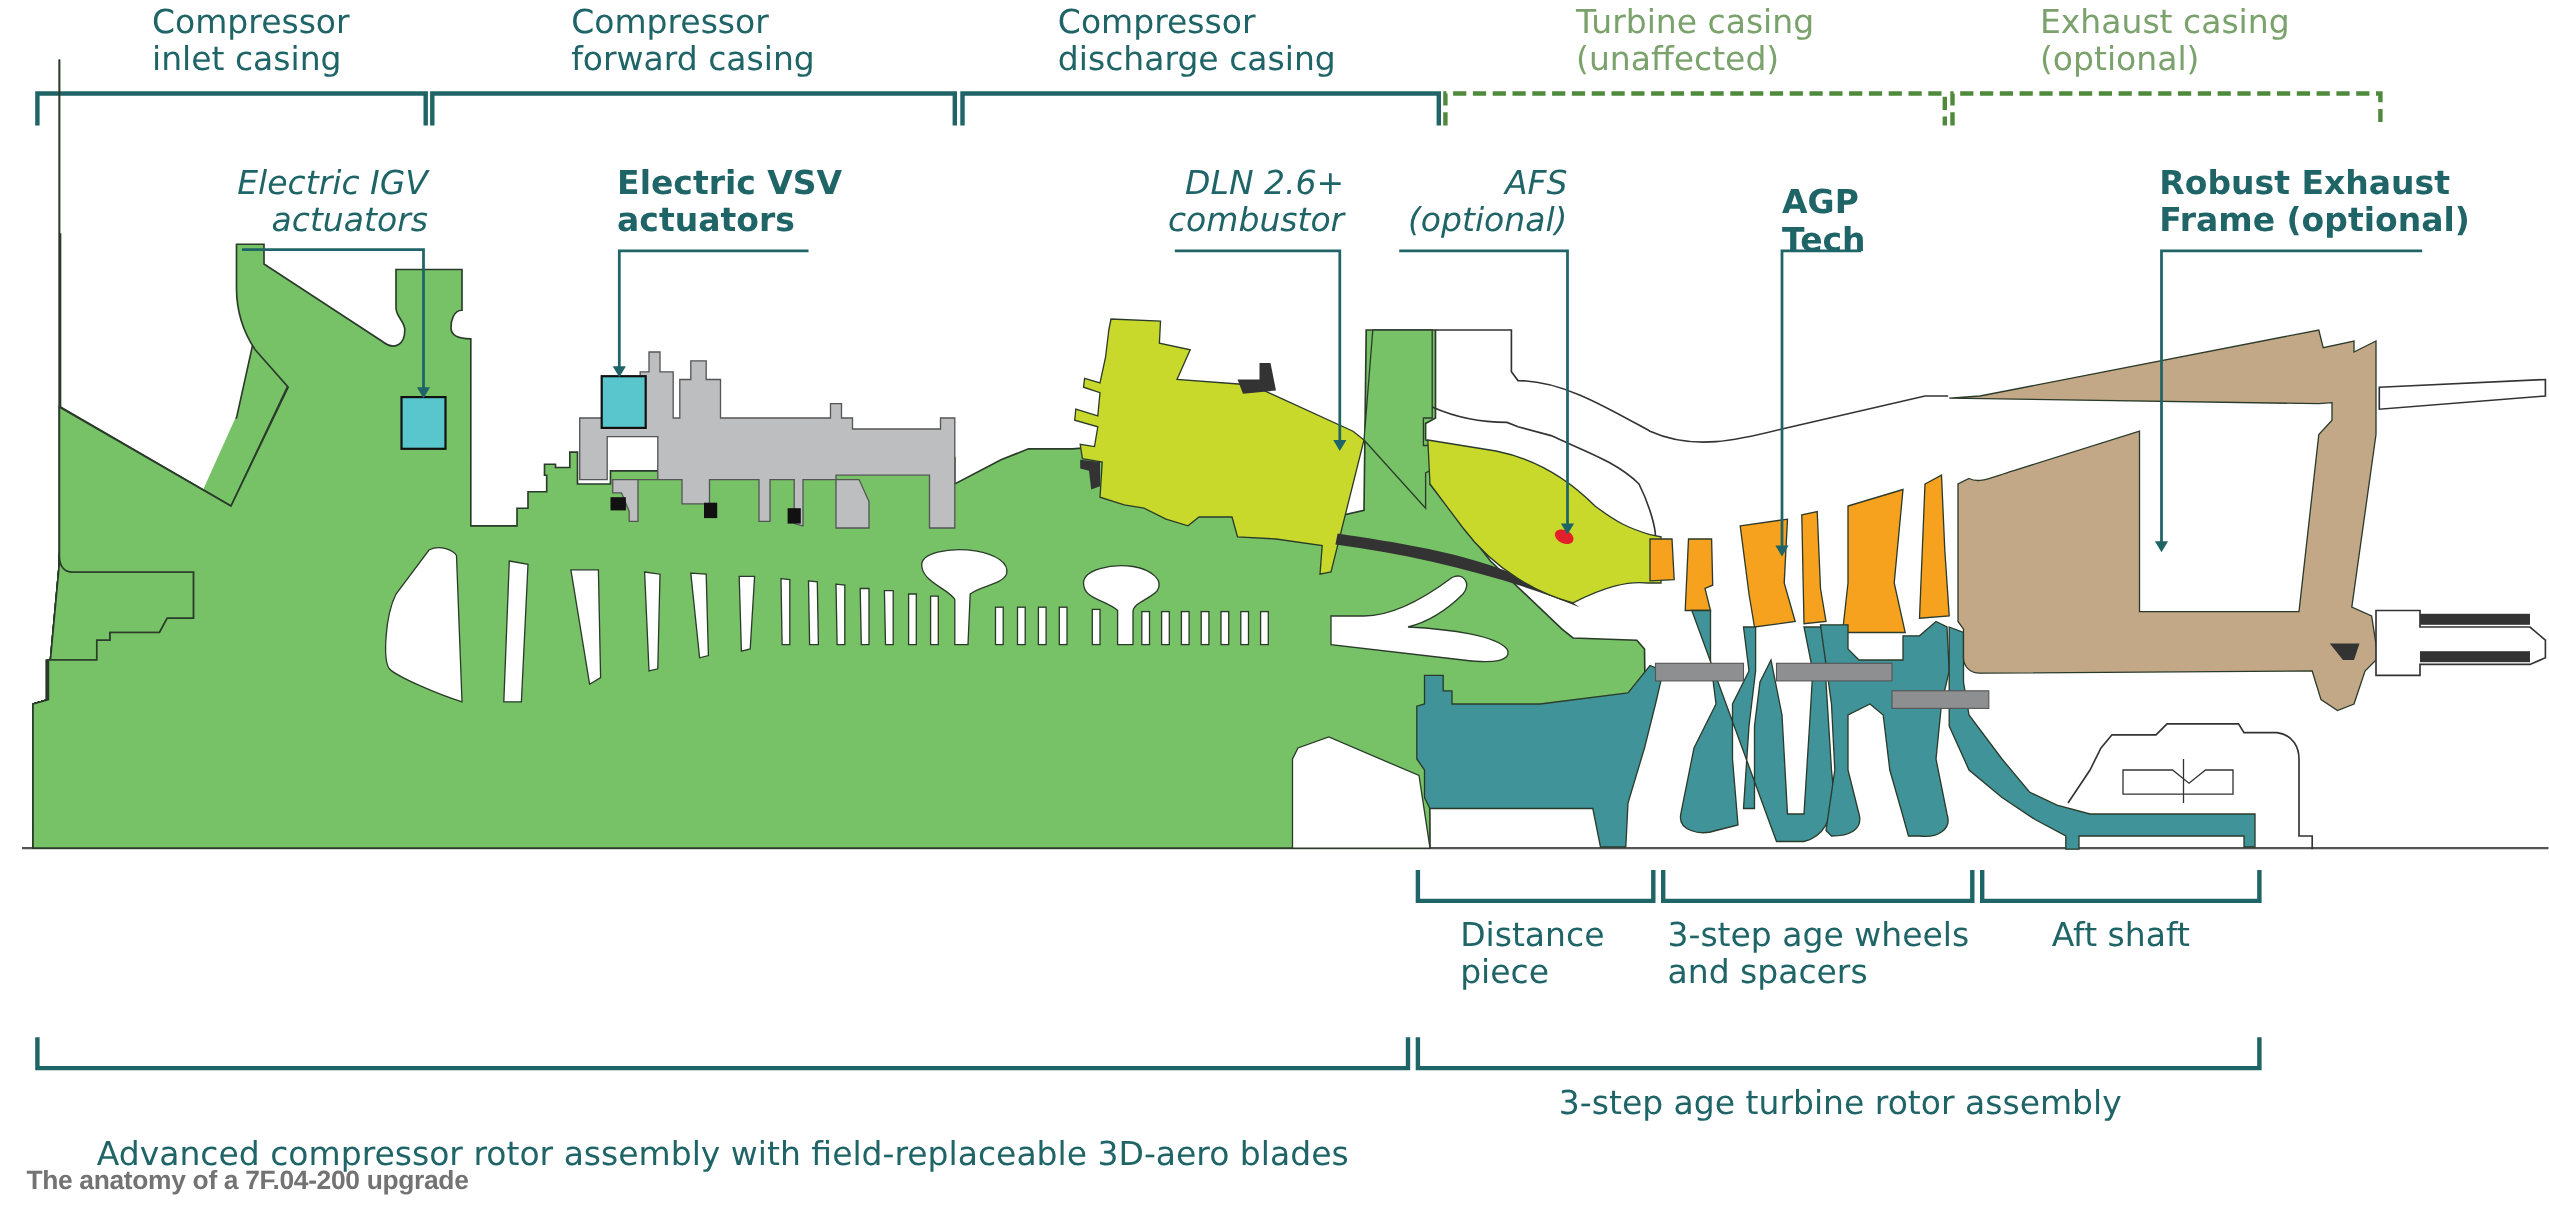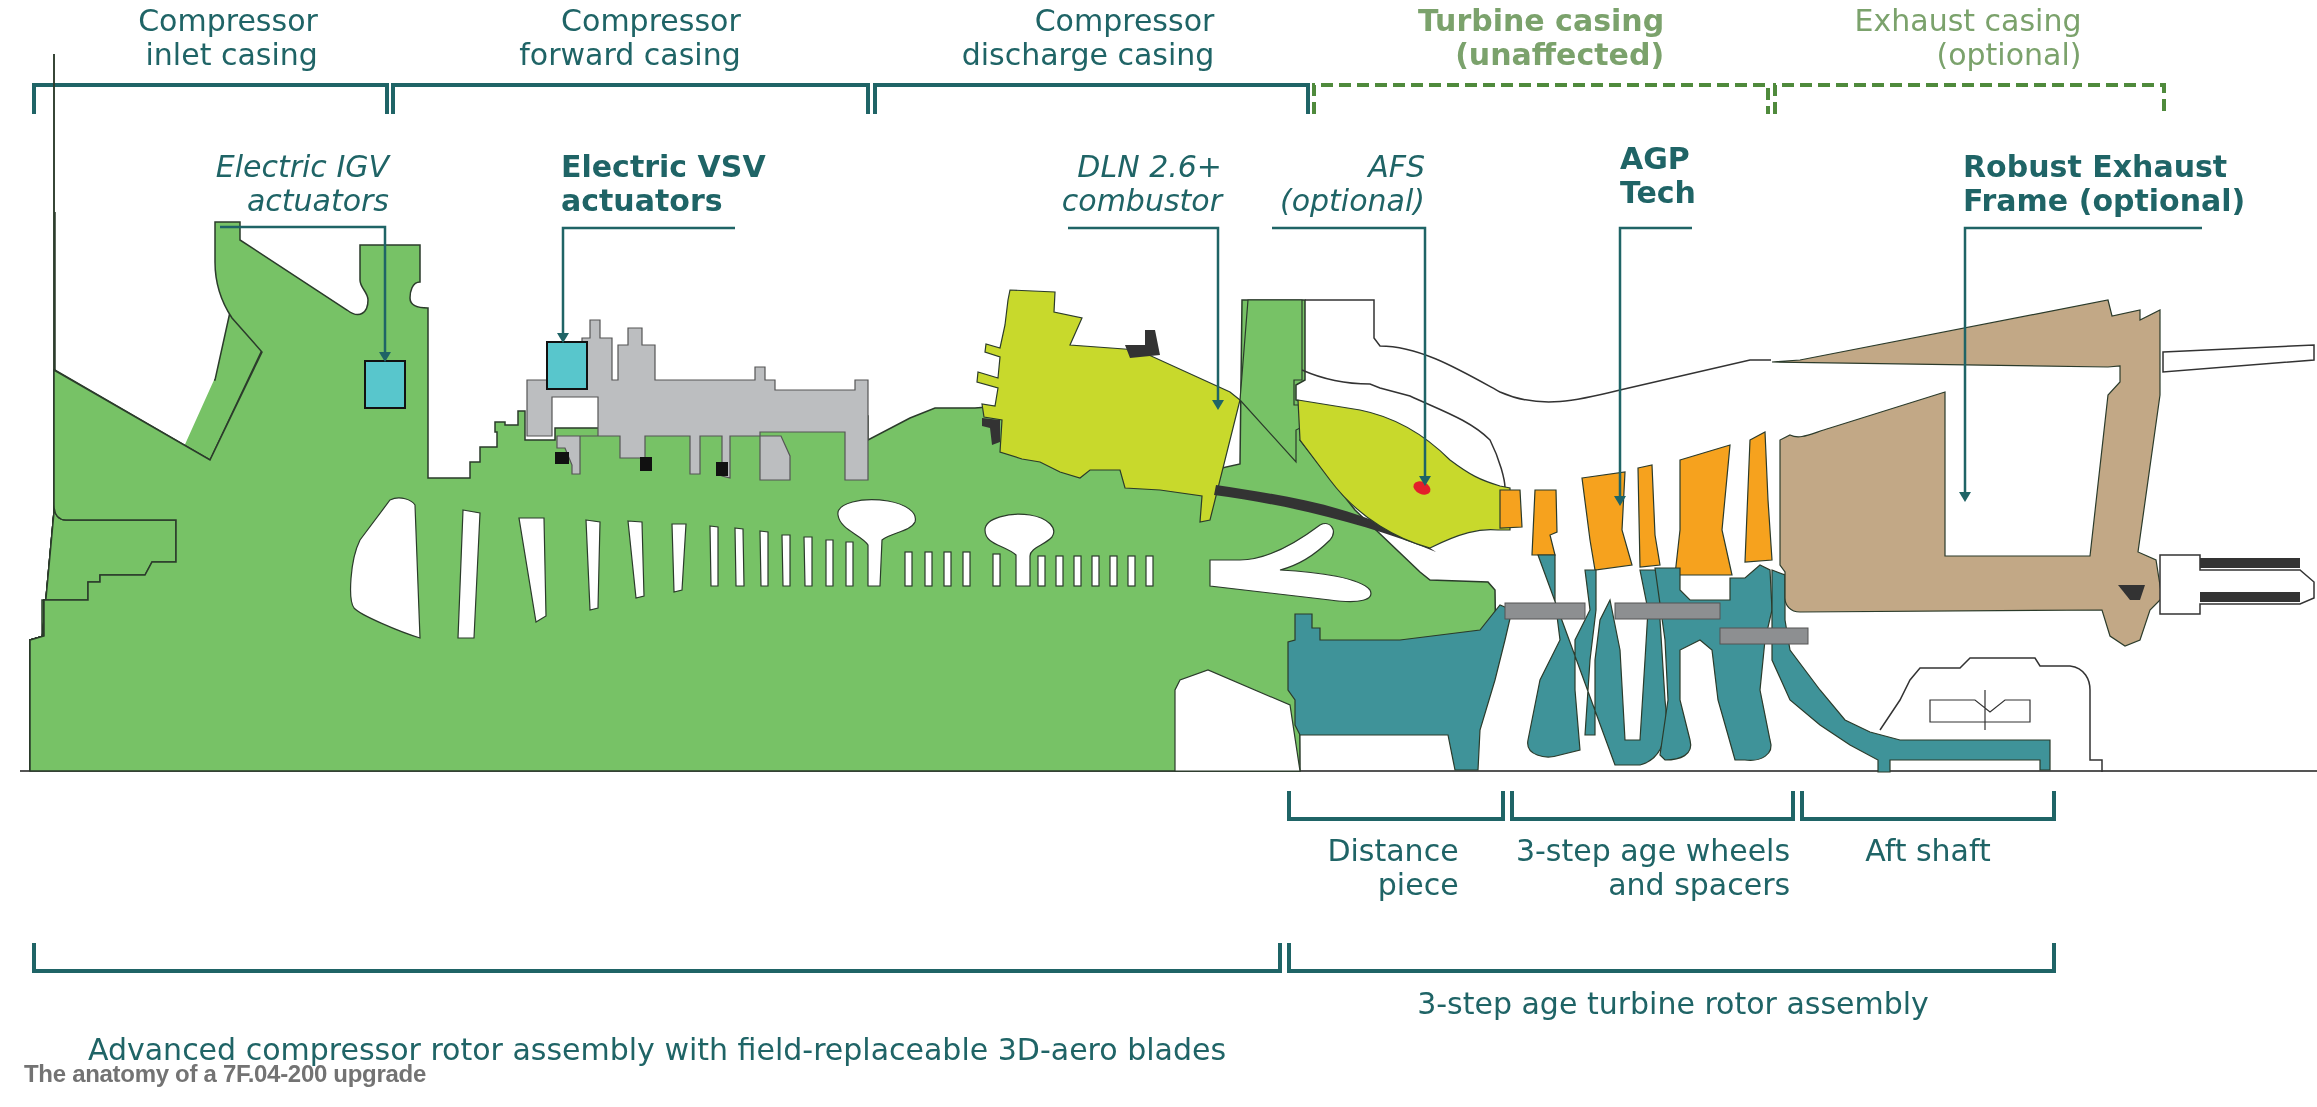--- a/index.html
+++ b/index.html
@@ -1,20 +1,20 @@
 <!DOCTYPE html>
 <html><head>
 <meta charset="utf-8">
 <style>
   html, body { margin: 0; padding: 0; background: #ffffff; }
   body { width: 2317px; height: 1107px; position: relative; overflow: hidden;
          font-family: "Liberation Sans", sans-serif; }
   .lbl { position: absolute; color: #1f6466; font-family: "DejaVu Sans", sans-serif;
          font-size: 30px; line-height: 34px; white-space: pre; }
-  .lbl.c { text-align: right; transform: translateX(-50%); }
+  .lbl.c { text-align: left; transform: translateX(-50%); }
   .lbl.r { text-align: right; transform: translateX(-100%); font-style: italic; }
   .lbl.l { text-align: left; font-weight: bold; }
   .lbl.muted { color: #7ba26c; }
   svg#diagram { position: absolute; left: 0; top: 0; }
   .title { position: absolute; left: 24px; top: 1060px; font-family: "Liberation Sans", sans-serif;
            font-weight: bold; font-size: 24px; color: #737373; letter-spacing: -0.3px; }
 </style>
 </head>
 <body>
 
@@ -220,34 +220,34 @@
     <path d="M1289 943 V971 H2054 V943"></path>
   </g>
 </svg>
 
 <div class="lbl c" style="left:228px; top:4px;">Compressor
 inlet casing</div>
 <div class="lbl c" style="left:630px; top:4px;">Compressor
 forward casing</div>
 <div class="lbl c" style="left:1088px; top:4px;">Compressor
 discharge casing</div>
-<div class="lbl c muted" style="left:1541px; top:4px;font-weight:bold;">Turbine casing
+<div class="lbl c muted" style="left:1541px; top:4px;">Turbine casing
 (unaffected)</div>
 <div class="lbl c muted" style="left:1968px; top:4px;">Exhaust casing
 (optional)</div>
 
 <div class="lbl r" style="left:389px; top:150px;">Electric IGV
 actuators</div>
 <div class="lbl l" style="left:561px; top:150px;">Electric VSV
 actuators</div>
 <div class="lbl r" style="left:1222px; top:150px;">DLN 2.6+
 combustor</div>
 <div class="lbl r" style="left:1425px; top:150px;">AFS
 (optional)</div>
-<div class="lbl l" style="left:1620px; top:142px;">AGP
+<div class="lbl l" style="left:1620px; top:168px;">AGP
 Tech</div>
 <div class="lbl l" style="left:1963px; top:150px;">Robust Exhaust
 Frame (optional)</div>
 
 <div class="lbl c" style="left:1393px; top:834px;">Distance
 piece</div>
 <div class="lbl c" style="left:1653px; top:834px;">3-step age wheels
 and spacers</div>
 <div class="lbl c" style="left:1928px; top:834px;">Aft shaft</div>
 

